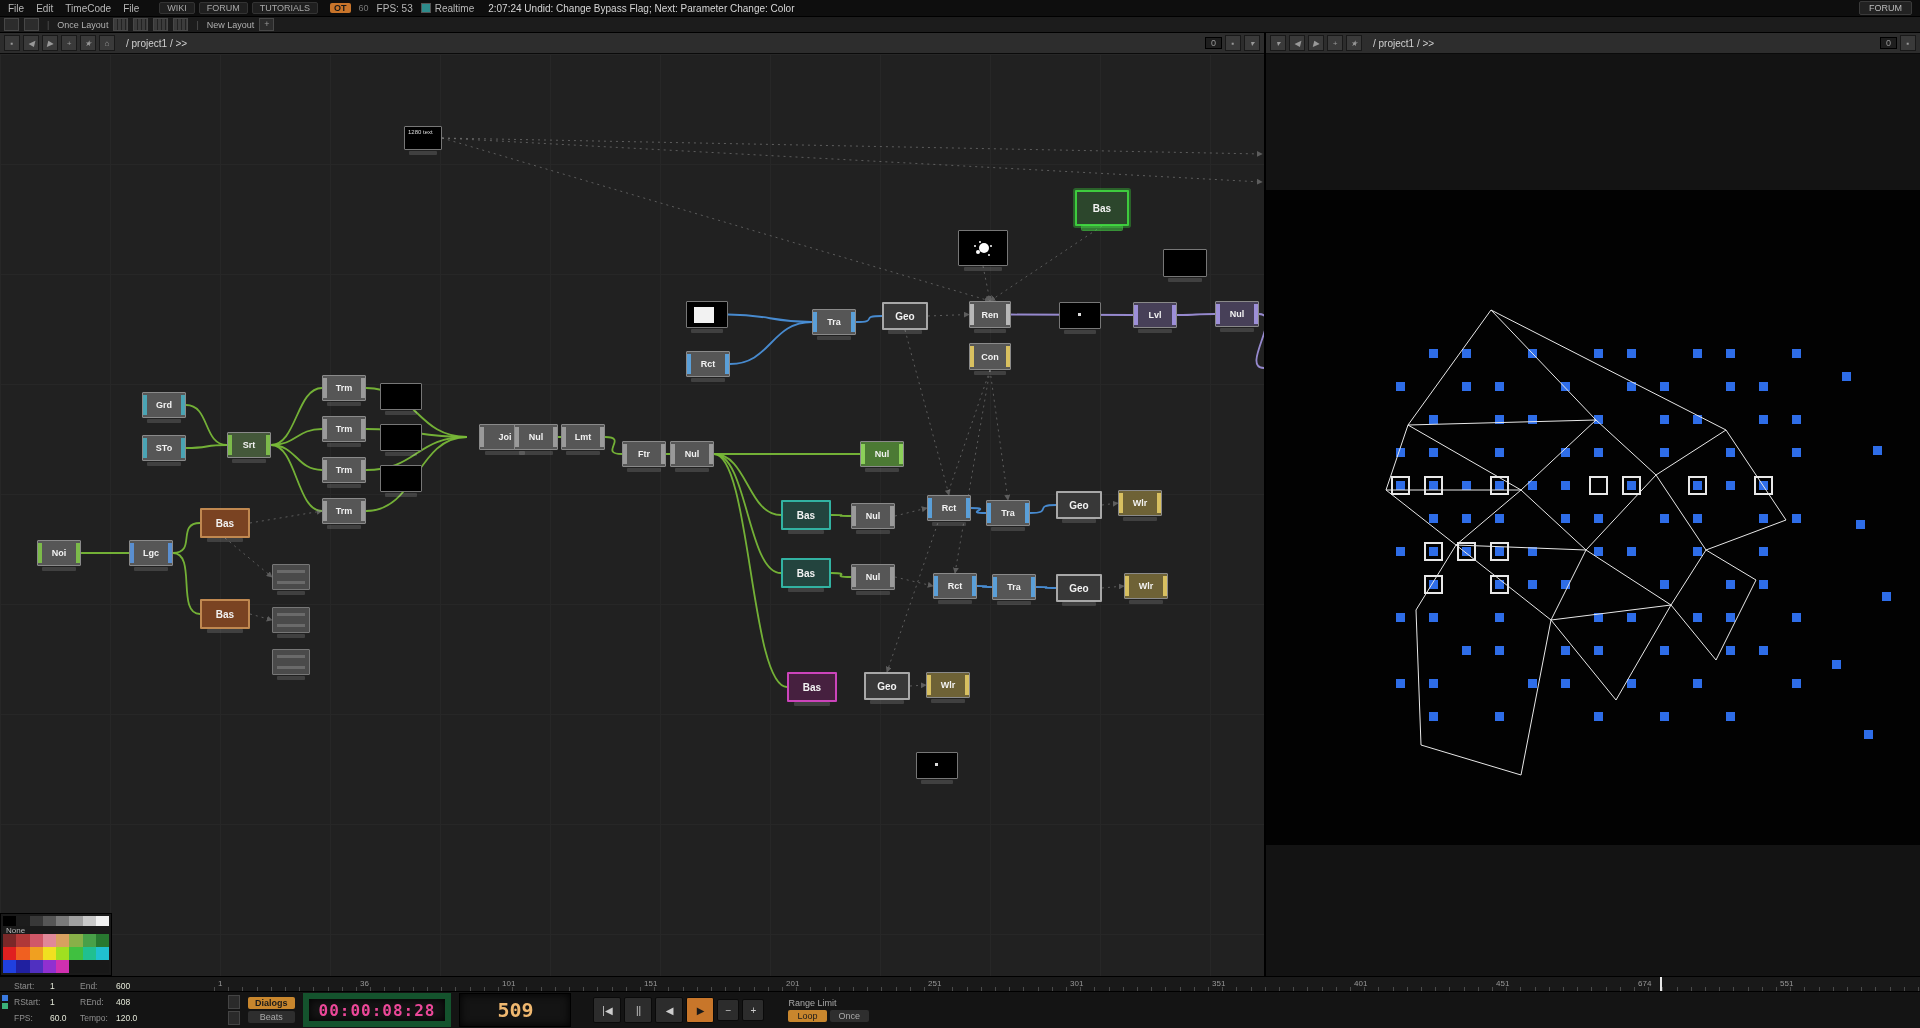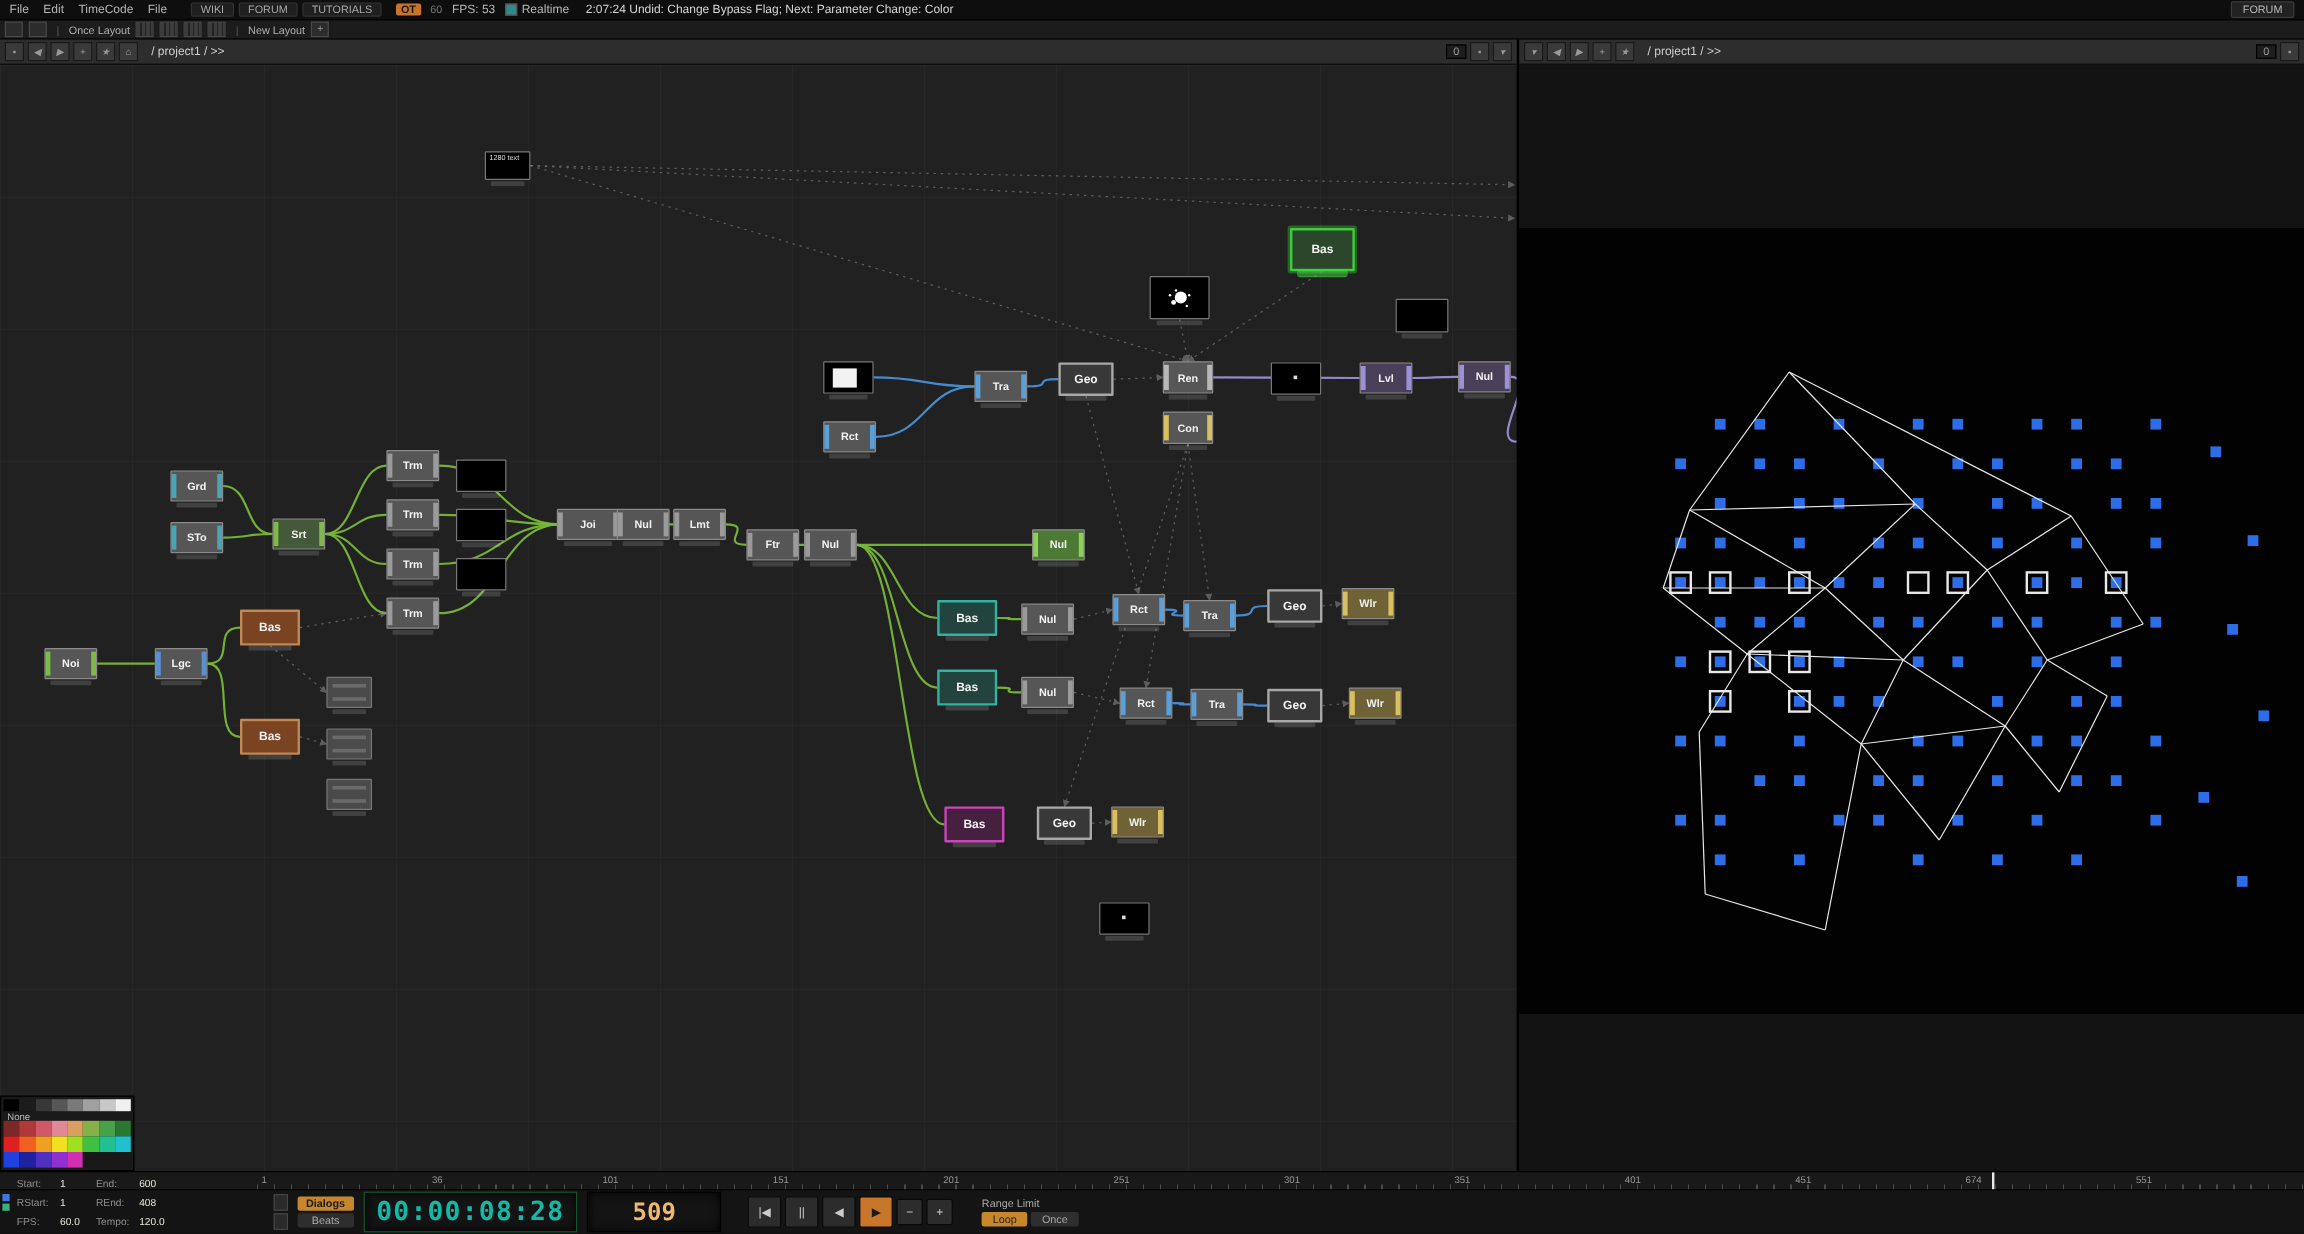--- a/index.html
+++ b/index.html
@@ -97,22 +97,22 @@
   .corner{position:absolute;left:2px;top:18px;display:flex;flex-direction:column;gap:2px}
   .corner i{width:6px;height:6px}
   .info{width:206px;display:grid;grid-template-columns:36px 30px 36px 50px;font-size:8.5px;line-height:9px;
         align-content:center;row-gap:7px}
   .info .l{color:#8f8f8f}.info .v{color:#e4e8d8}
   .spin{display:flex;flex-direction:column;gap:2px;justify-content:center}
   .spin i{width:10px;height:12px;background:#2a2a2a;border:1px solid #444}
   .tcb{display:flex;flex-direction:column;gap:2px;justify-content:center}
   .tcbtn{background:#c8862d;color:#1a1a1a;font-size:9px;font-weight:bold;padding:1px 7px;border-radius:2px;text-align:center}
   .beats{background:#2e2e2e;color:#aaa;font-size:9px;padding:1px 7px;border-radius:2px;text-align:center}
-  .tcdisp{background:#141414;border:1px solid #14532d;box-shadow:inset 0 0 8px #000;color:#14b8a6;
-          font-family:"DejaVu Sans Mono",monospace;font-size:22px;font-weight:bold;display:flex;align-items:center;
+  .tcdisp{background:#141414;border:6px solid #14532d;box-shadow:inset 0 0 8px #000;color:#ec4899;
+          font-family:"DejaVu Sans Mono",monospace;font-size:16px;font-weight:bold;display:flex;align-items:center;
           padding:0 10px;letter-spacing:1px}
   .framebox{background:#141414;border:1px solid #000;box-shadow:inset 0 0 8px #000;color:#f0b870;
           font-family:"DejaVu Sans Mono",monospace;font-size:20px;font-weight:bold;display:flex;align-items:center;
           justify-content:center;width:110px}
   .transport{display:flex;gap:3px;align-items:center;margin-left:14px}
   .tbtn{width:26px;height:24px;background:#2c2c2c;border:1px solid #0a0a0a;color:#ccc;display:flex;align-items:center;
         justify-content:center;font-size:10px;border-radius:2px}
   .tbtn.active{background:#c8762a;color:#1a1a1a}
   .tbtn.small{width:20px;height:20px}
   .rangewrap{display:flex;flex-direction:column;justify-content:center;gap:2px;margin-left:16px;font-size:9px}
@@ -363,21 +363,21 @@
       </div>
       <div class="node mini" style="left: 272px; top: 510px; width: 38px; height: 26px;">
         <i class="nname"></i>
       </div>
       <div class="node mini" style="left: 272px; top: 553px; width: 38px; height: 26px;">
         <i class="nname"></i>
       </div>
       <div class="node mini" style="left: 272px; top: 595px; width: 38px; height: 26px;">
         <i class="nname"></i>
       </div>
-      <div class="node chop" style="left: 464px; top: 370px; width: 52px; height: 26px;">
+      <div class="node chop" style="left: 479px; top: 370px; width: 52px; height: 26px;">
         <i class="tab tl" style="background: rgb(154, 154, 154);"></i>
         <i class="tab tr" style="background: rgb(154, 154, 154);"></i>
         <span class="nlabel">Joi</span>
         <i class="nname"></i>
       </div>
       <div class="node chop" style="left: 514px; top: 370px; width: 44px; height: 26px;">
         <i class="tab tl" style="background: rgb(154, 154, 154);"></i>
         <i class="tab tr" style="background: rgb(154, 154, 154);"></i>
         <span class="nlabel">Nul</span>
         <i class="nname"></i>

